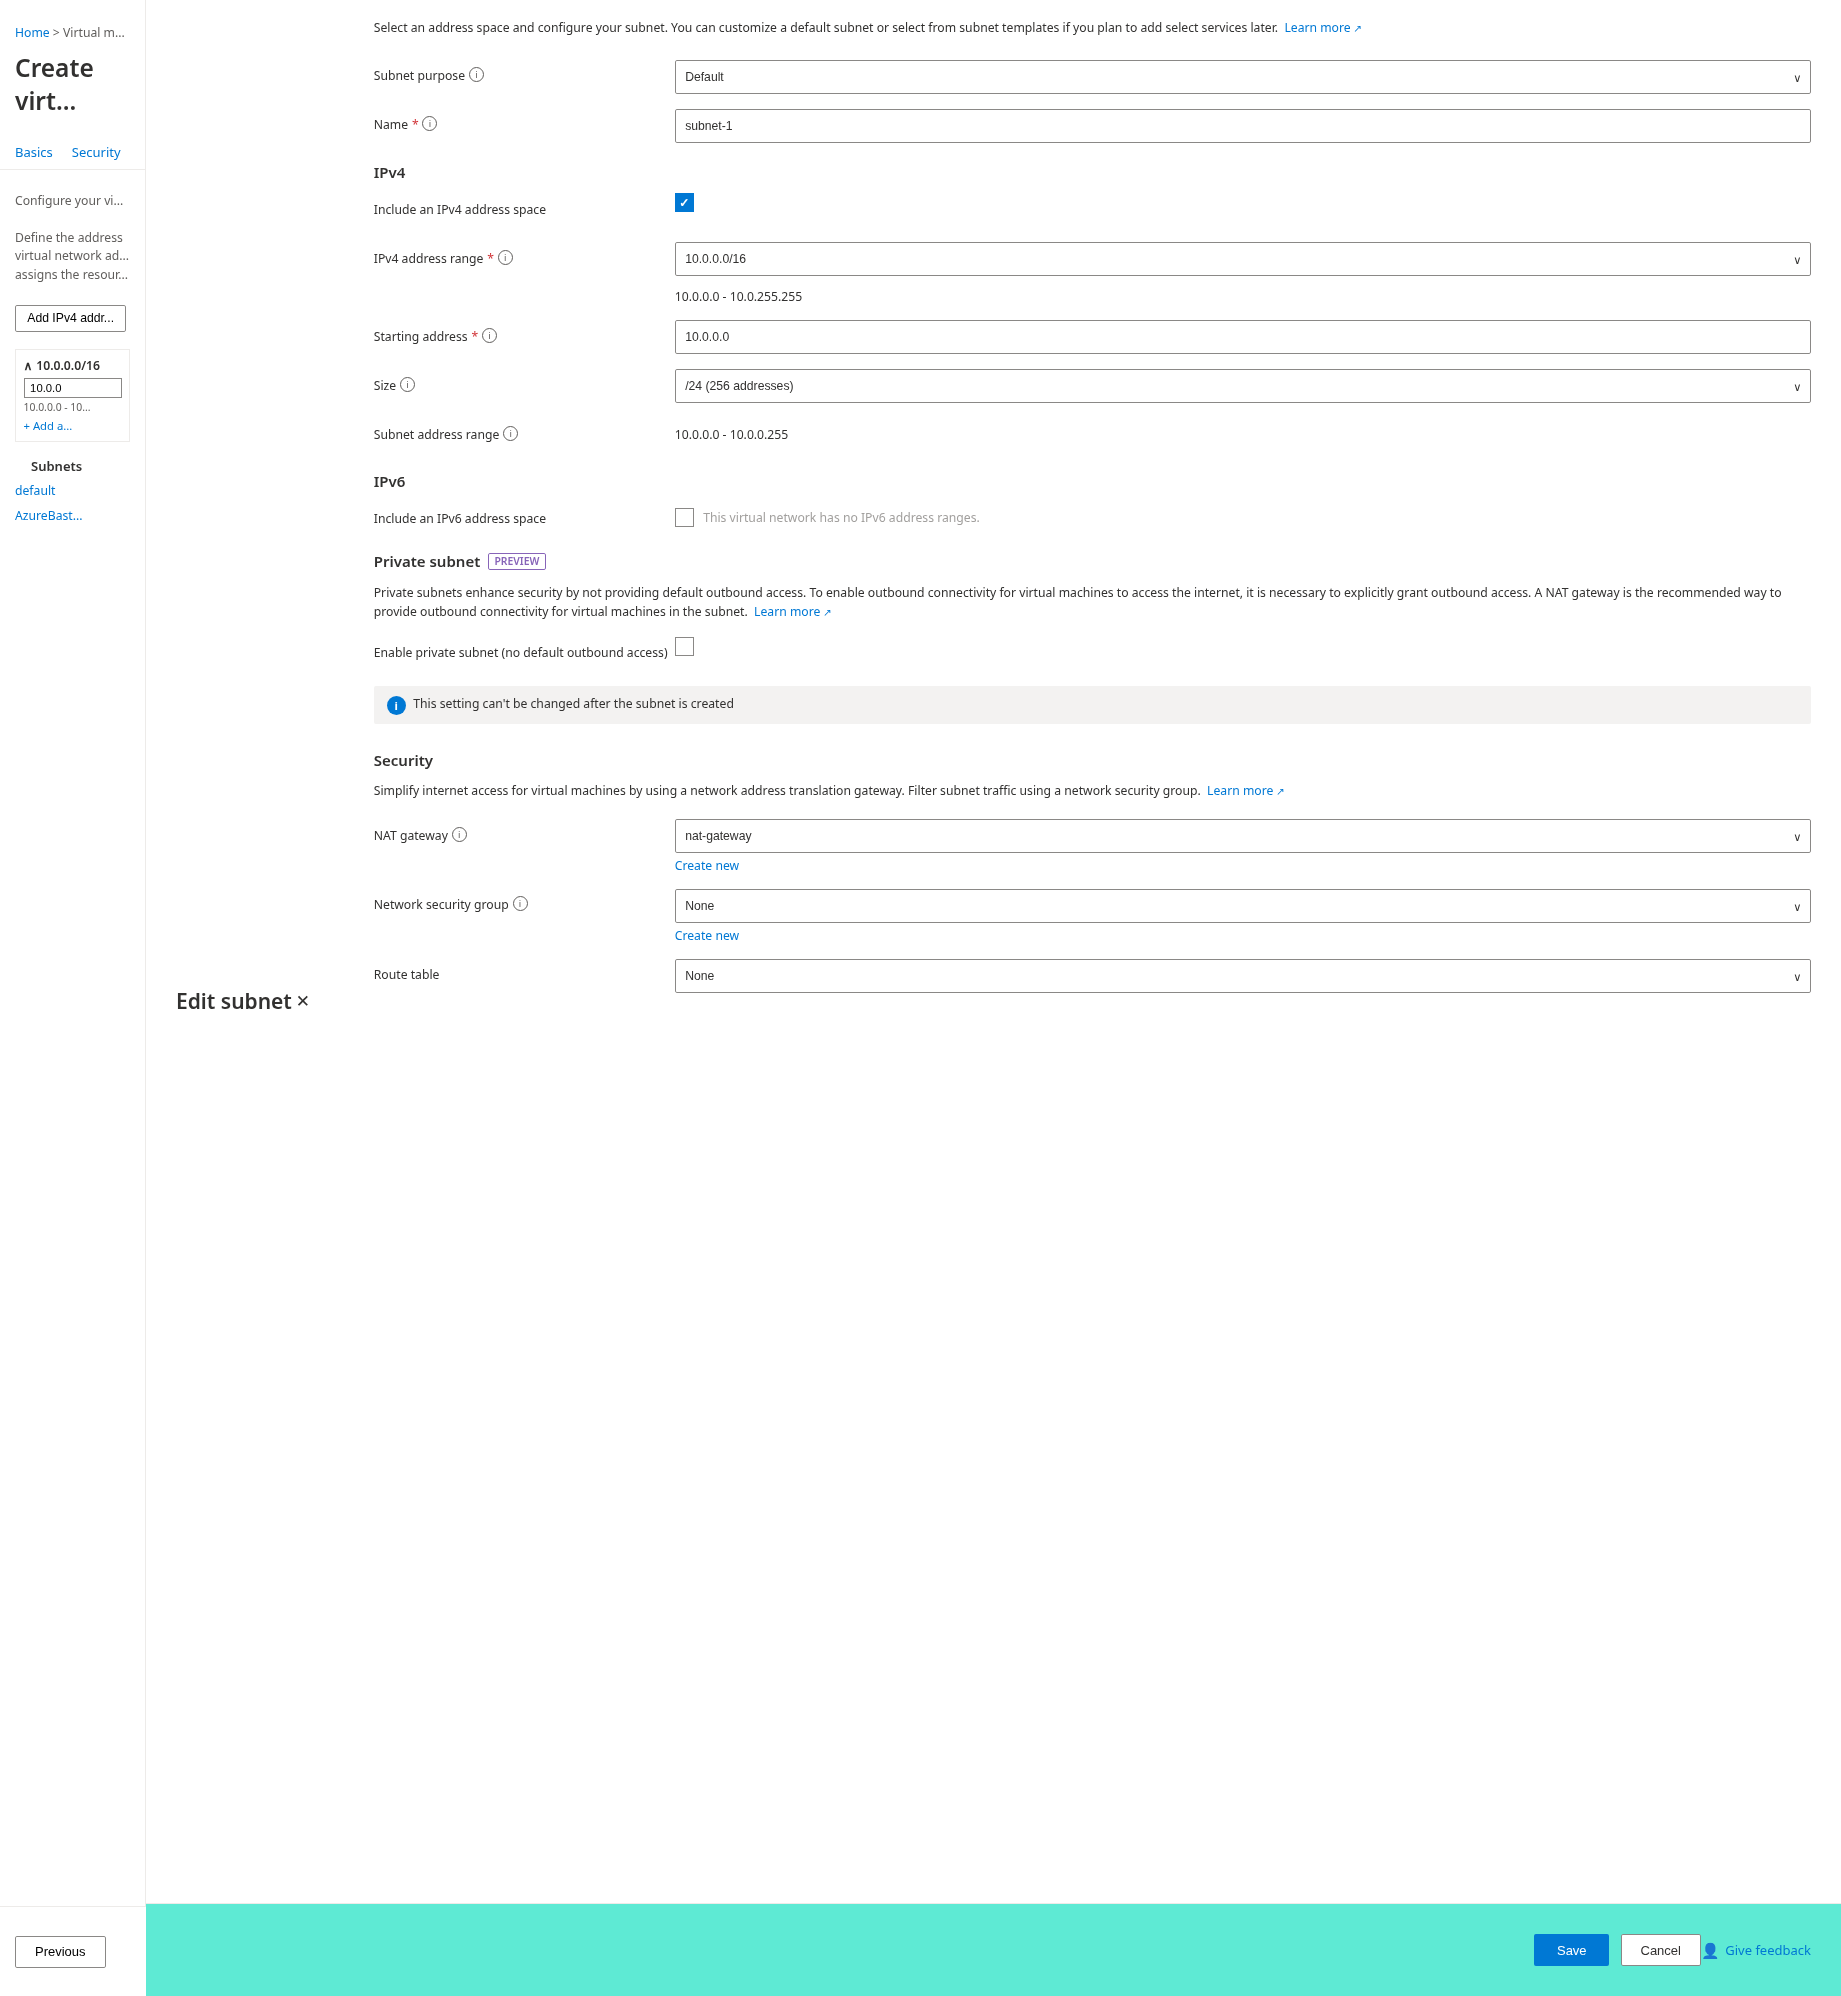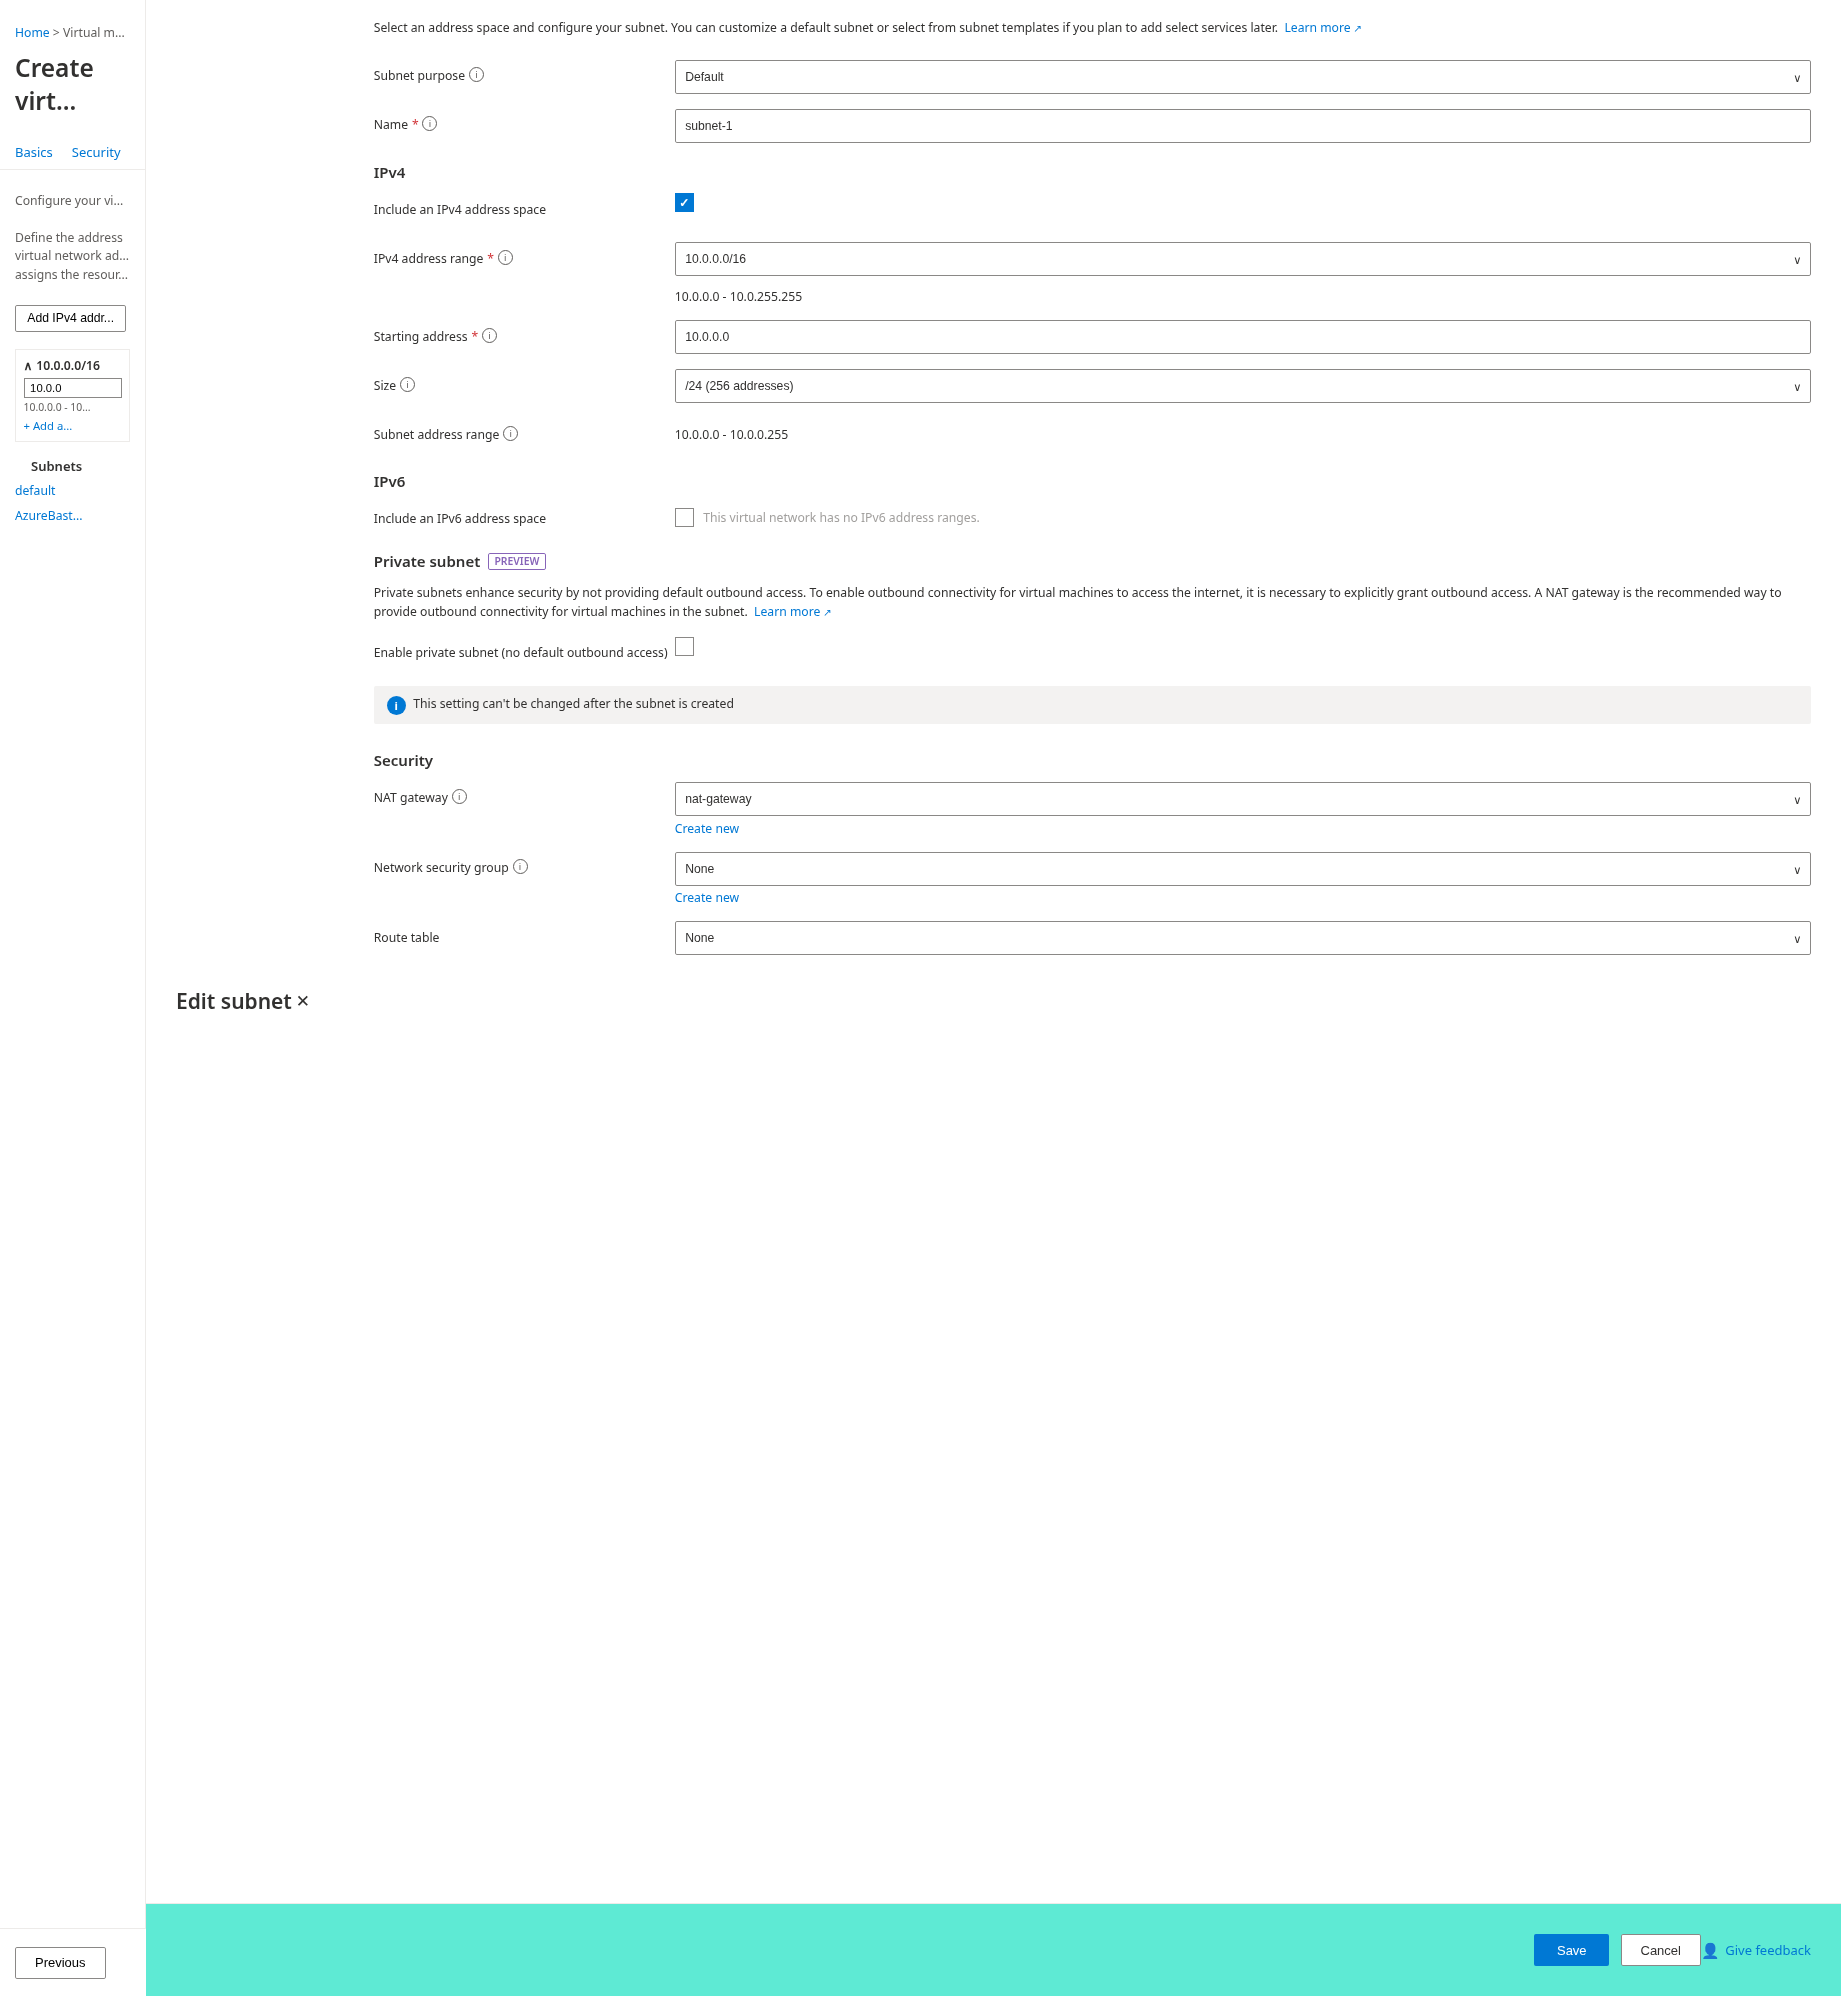--- a/index.html
+++ b/index.html
@@ -66,21 +66,21 @@
     .ip-range { color: #605e5c; font-size: 10.4px; margin-bottom: 3.8px; }
     .add-link { color: #0078d4; font-size: 11.3px; cursor: pointer; }
     .subnets-label { padding: 7.5px 15px 3.8px; font-weight: 600; font-size: 13px; margin-left: 16px; }
     .subnet-link { padding: 3.8px 15px; color: #0078d4; font-size: 12.2px; cursor: pointer; }
 
     
     .bottom-bar-left {
       position: absolute;
       bottom: 0; left: 0;
       width: 146px;
-      height: 68px;
+      height: 90px;
       background: #fff;
       border-top: 0.9px solid #edebe9;
       display: flex;
       align-items: center;
       padding: 0 15px;
     }
     .prev-btn {
       border: 0.9px solid #8a8886;
       background: #fff;
       padding: 7.5px 19px;
@@ -528,20 +528,24 @@
       </div>
 
       <div class="info-note">
         <div class="info-circle">i</div>
         <span>This setting can't be changed after the subnet is created</span>
       </div>
     </div>
 
     <div style="margin-top:26px;">
       <div class="section-title">Security</div>
+      <p class="security-desc">
+        <span>Simplify internet access for virtual machines by using a network address translation gateway. Filter subnet traffic using a network security group.</span>
+        &nbsp;<a class="learn-link">Learn more</a>
+      </p>
 
       <div class="form-row">
         <div class="form-label">
           <span>NAT gateway</span>
           <span class="info-icon">i</span>
         </div>
         <div class="form-control">
           <div class="select-wrapper">
             <select>
               <option>nat-gateway</option>

